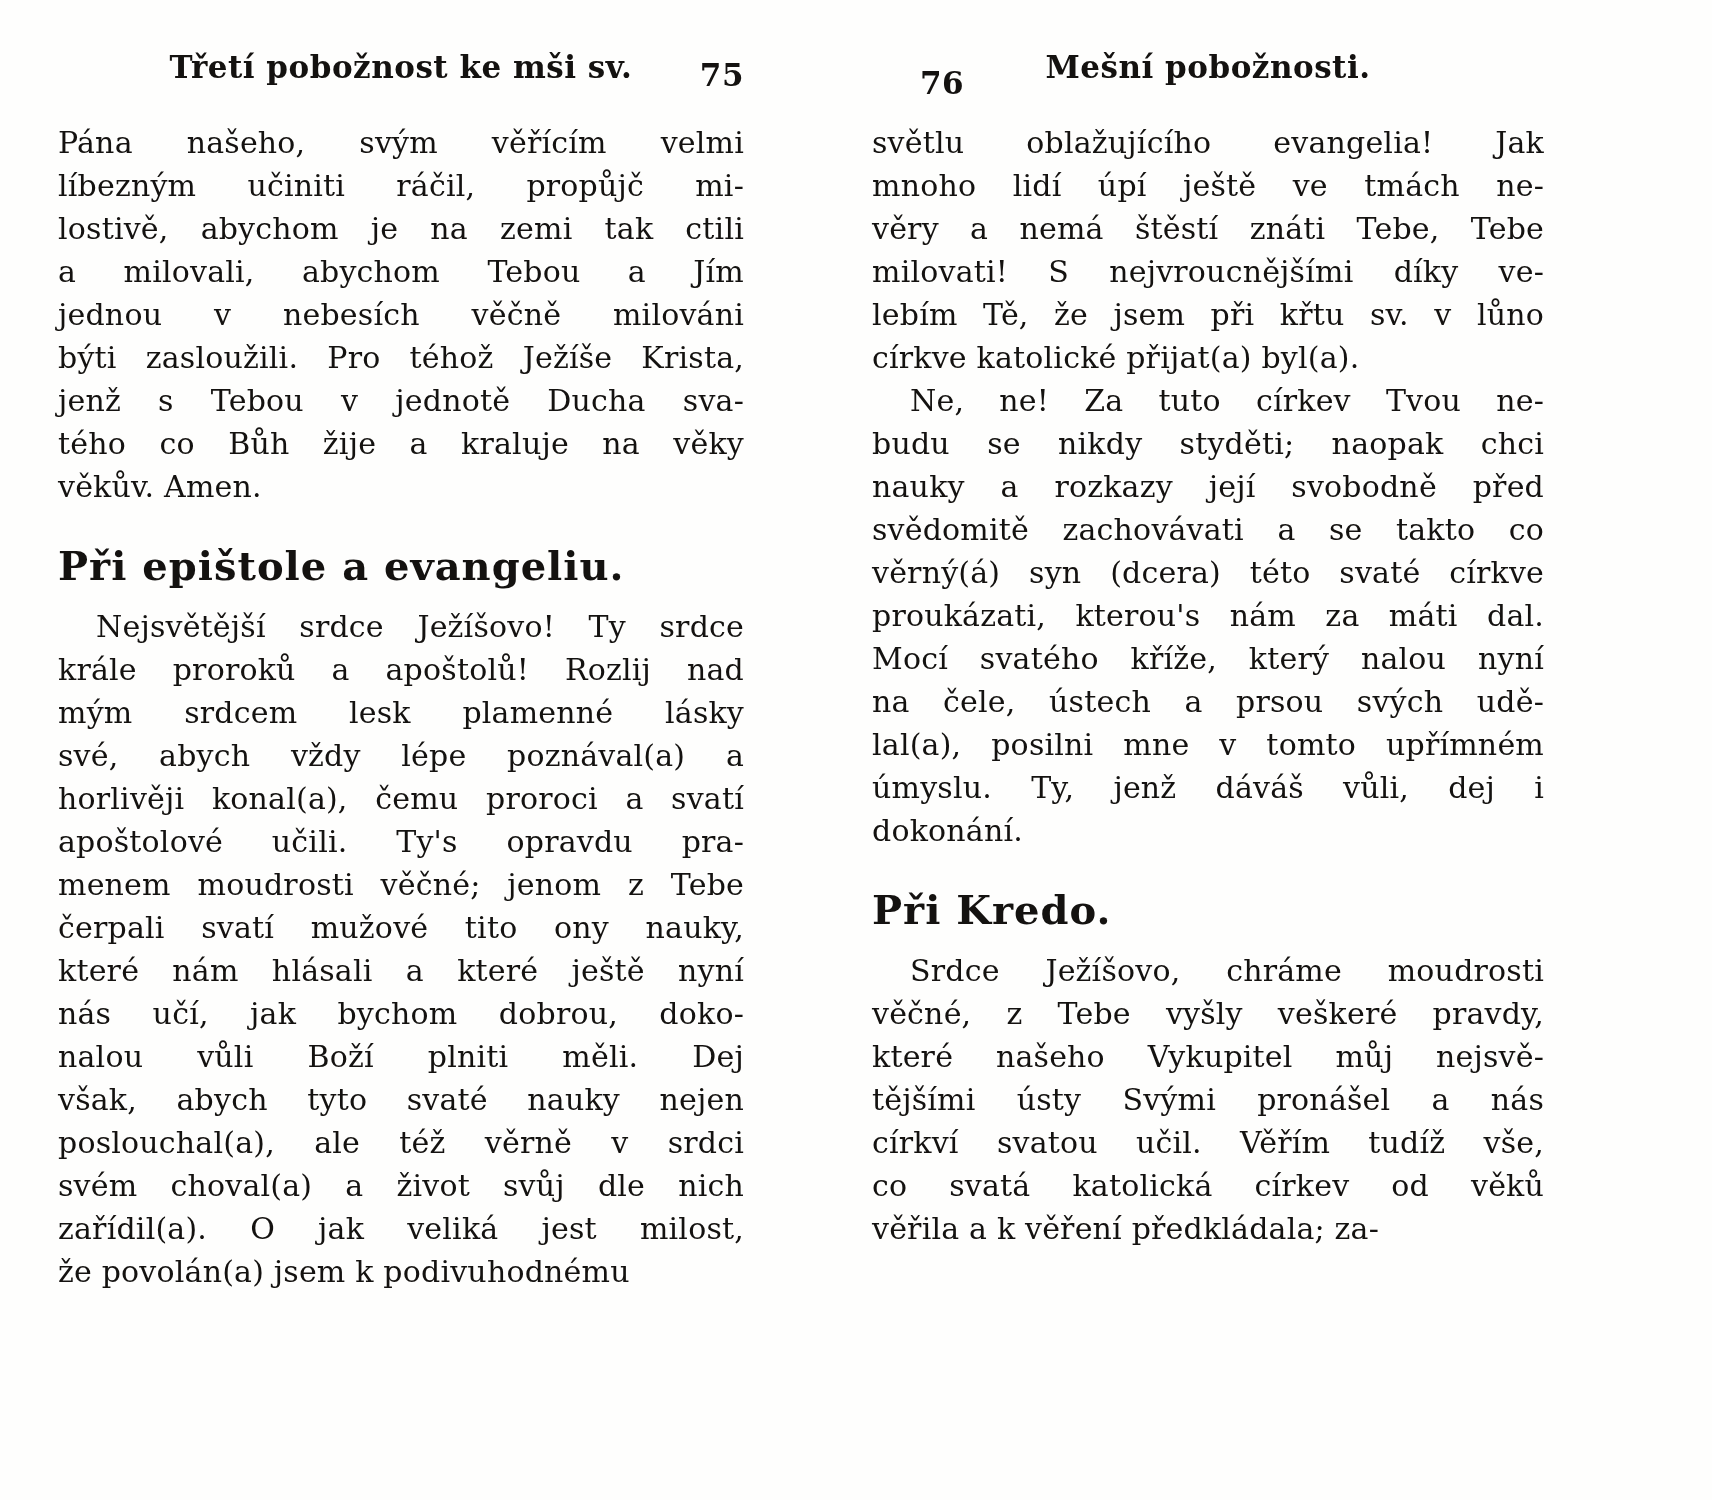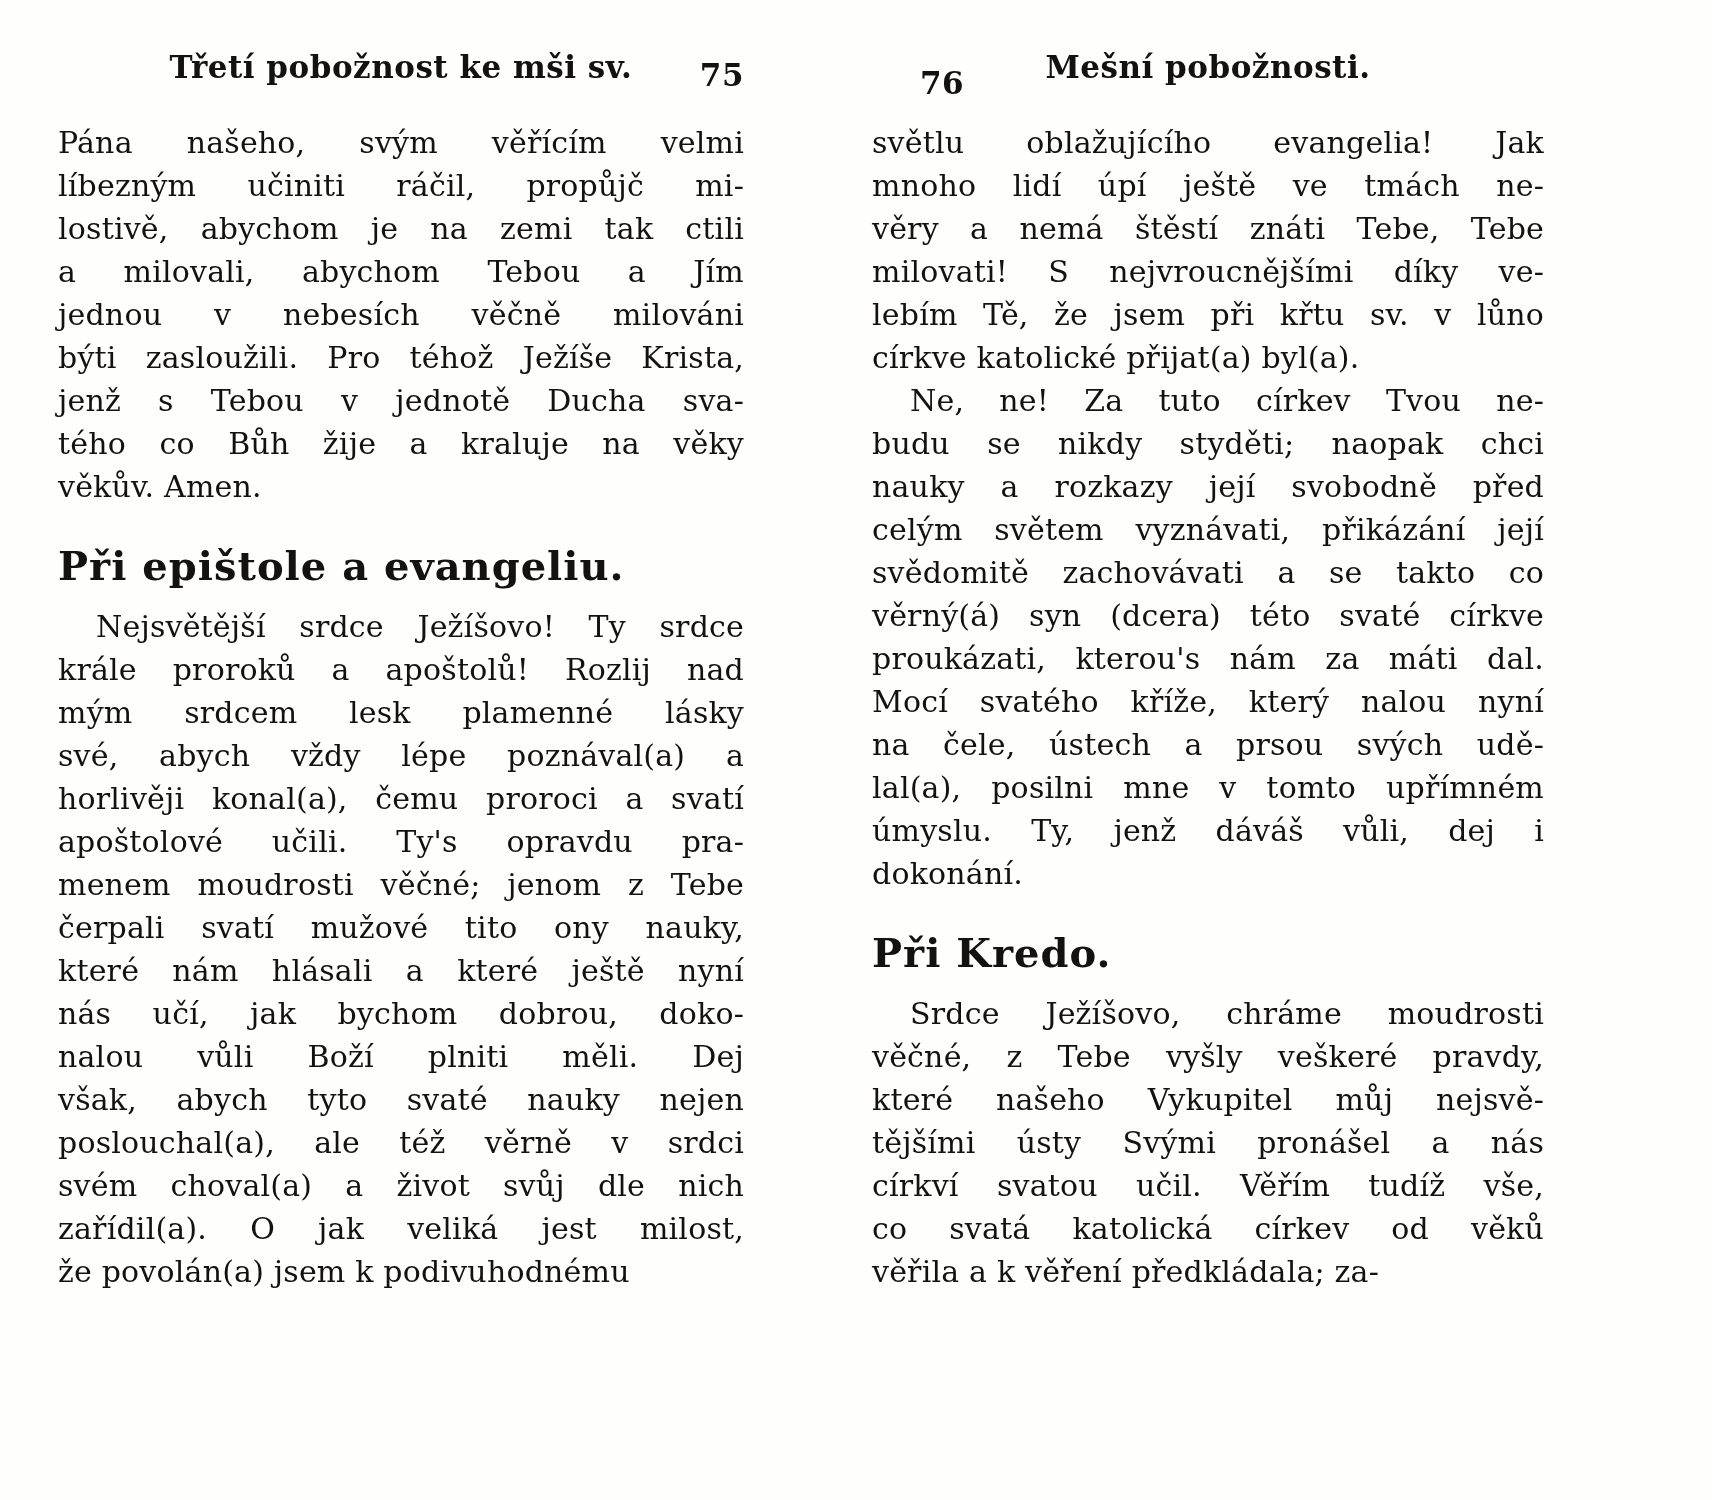--- a/index.html
+++ b/index.html
@@ -122,21 +122,20 @@
         <div class="line">věry a nemá štěstí znáti Tebe, Tebe</div>
         <div class="line">milovati! S nejvroucnějšími díky ve-</div>
         <div class="line">lebím Tě, že jsem při křtu sv. v lůno</div>
         <div class="line last">církve katolické přijat(a) byl(a).</div>
       </div>
 
     <div class="paragraph para-indent">
         <div class="line">Ne, ne! Za tuto církev Tvou ne-</div>
         <div class="line">budu se nikdy styděti; naopak chci</div>
         <div class="line">nauky a rozkazy její svobodně před</div>
-        <div class="line">celým světem vyznávati, přikázání její</div>
         <div class="line">svědomitě zachovávati a se takto co</div>
         <div class="line">věrný(á) syn (dcera) této svaté církve</div>
         <div class="line">proukázati, kterou's nám za máti dal.</div>
         <div class="line">Mocí svatého kříže, který nalou nyní</div>
         <div class="line">na čele, ústech a prsou svých udě-</div>
         <div class="line">lal(a), posilni mne v tomto upřímném</div>
         <div class="line">úmyslu. Ty, jenž dáváš vůli, dej i</div>
         <div class="line last">dokonání.</div>
       </div>
 

